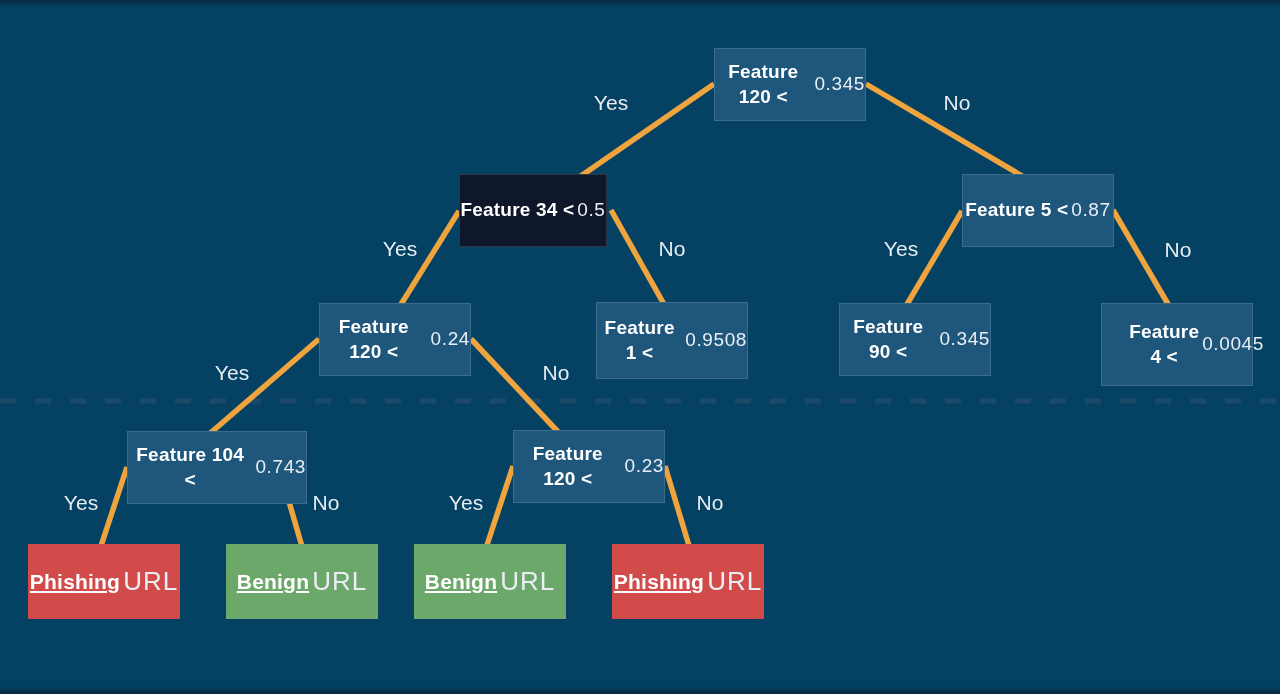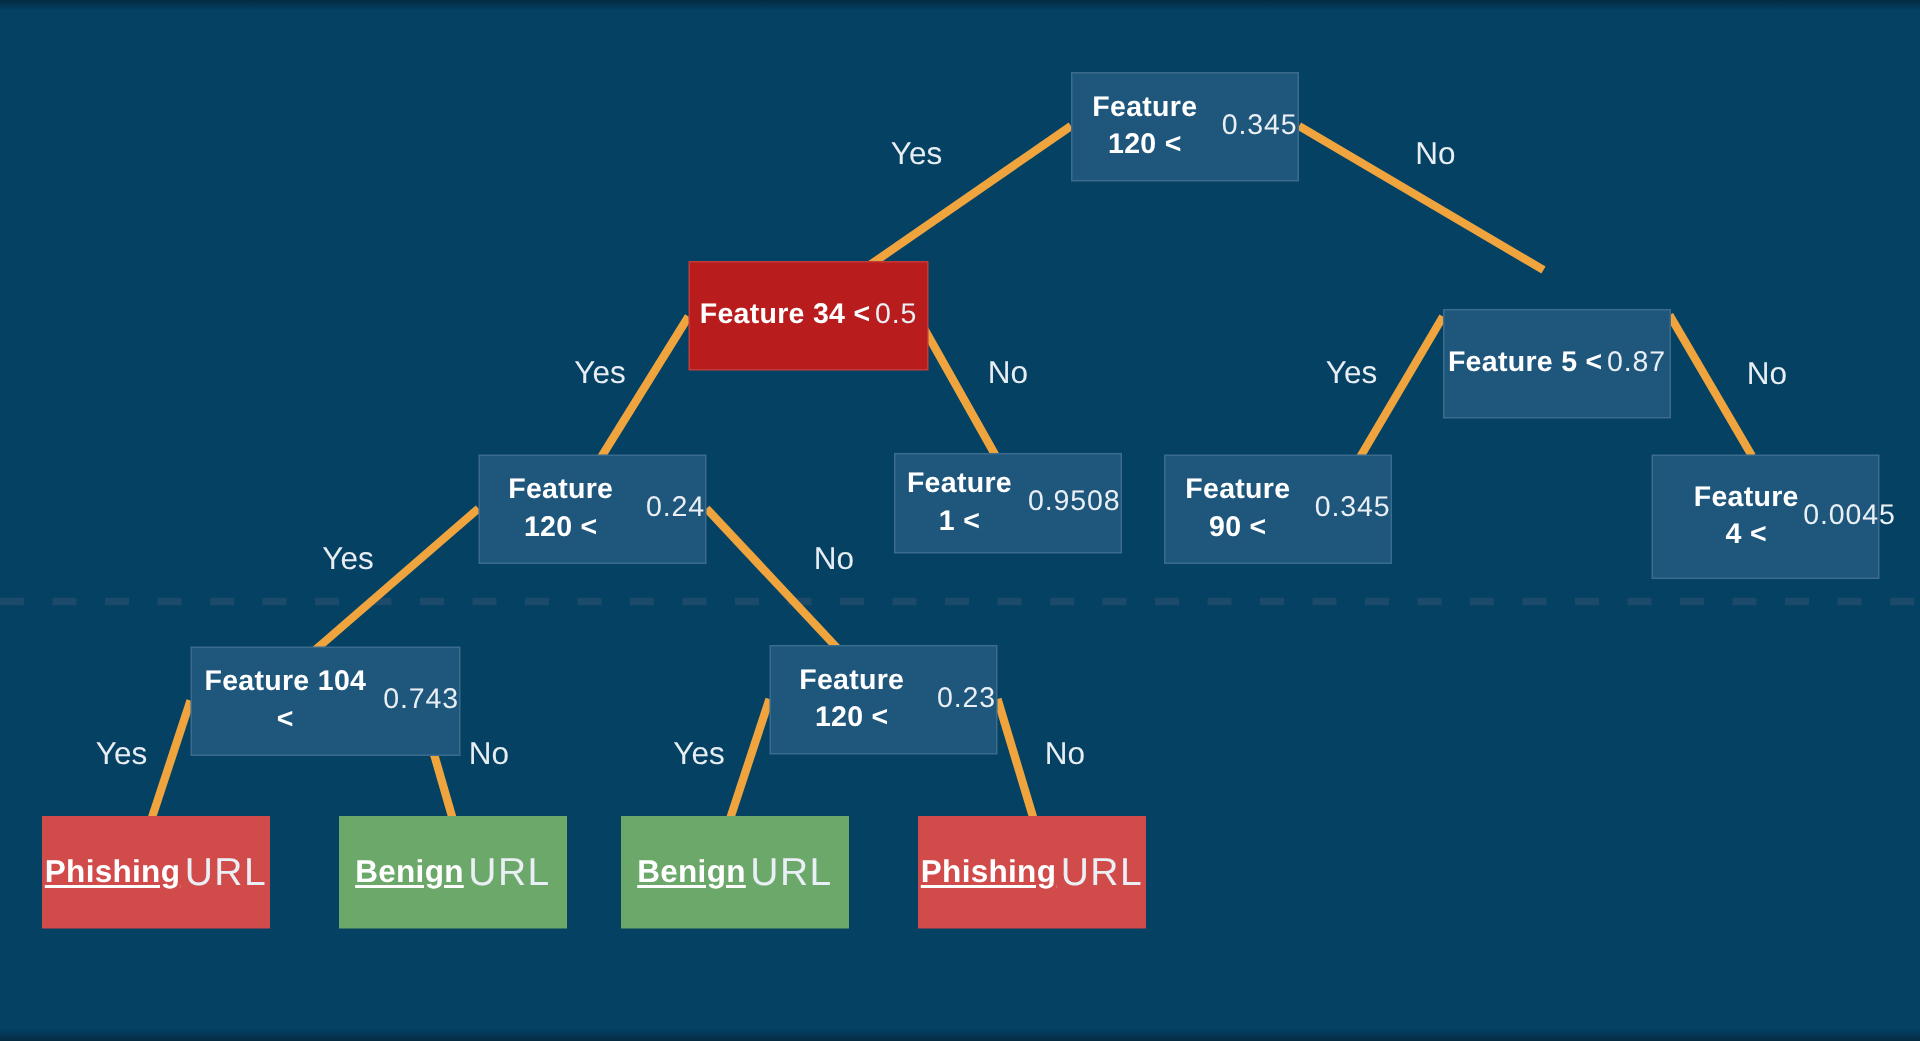--- a/index.html
+++ b/index.html
@@ -60,37 +60,37 @@
       <span class="edge-label" style="left: 81px; top: 503px;">Yes</span>
       <span class="edge-label" style="left: 326px; top: 503px;">No</span>
       <span class="edge-label" style="left: 466px; top: 503px;">Yes</span>
       <span class="edge-label" style="left: 710px; top: 503px;">No</span>
     </div>
   <div id="nodes-layer">
       <div class="node decision" style="left: 714px; top: 48px; width: 152px; height: 73px; background: rgb(30, 86, 124);">
         <span class="line1">Feature 120 &lt;</span>
         <span class="line2">0.345</span>
       </div>
-      <div class="node decision" style="left: 459px; top: 174px; width: 160px; height: 73px; background: #b91c1c;">
+      <div class="node decision" style="left: 459px; top: 174px; width: 148px; height: 73px; background: #0f172a;">
         <span class="line1">Feature 34 &lt;</span>
         <span class="line2">0.5</span>
       </div>
-      <div class="node decision" style="left: 962px; top: 174px; width: 152px; height: 73px; background: rgb(30, 86, 124); margin-top: 32px;">
+      <div class="node decision" style="left: 962px; top: 174px; width: 152px; height: 73px; background: rgb(30, 86, 124);">
         <span class="line1">Feature 5 &lt;</span>
         <span class="line2">0.87</span>
       </div>
       <div class="node decision" style="left: 319px; top: 303px; width: 152px; height: 73px; background: rgb(30, 86, 124);">
         <span class="line1">Feature 120 &lt;</span>
         <span class="line2">0.24</span>
       </div>
-      <div class="node decision" style="left: 596px; top: 302px; width: 152px; height: 67px; background: rgb(30, 86, 124);">
+      <div class="node decision" style="left: 596px; top: 302px; width: 152px; height: 77px; background: rgb(30, 86, 124);">
         <span class="line1">Feature 1 &lt;</span>
         <span class="line2">0.9508</span>
       </div>
-      <div class="node decision" style="left: 776px; top: 303px; width: 152px; height: 73px; background: rgb(30, 86, 124);">
+      <div class="node decision" style="left: 839px; top: 303px; width: 152px; height: 73px; background: rgb(30, 86, 124);">
         <span class="line1">Feature 90 &lt;</span>
         <span class="line2">0.345</span>
       </div>
       <div class="node decision" style="left: 1101px; top: 303px; width: 152px; height: 83px; background: rgb(30, 86, 124); padding-left: 39px;">
         <span class="line1">Feature 4 &lt;</span>
         <span class="line2">0.0045</span>
       </div>
       <div class="node decision" style="left: 127px; top: 431px; width: 180px; height: 73px; background: rgb(30, 86, 124);">
         <span class="line1">Feature 104 &lt;</span>
         <span class="line2">0.743</span>

